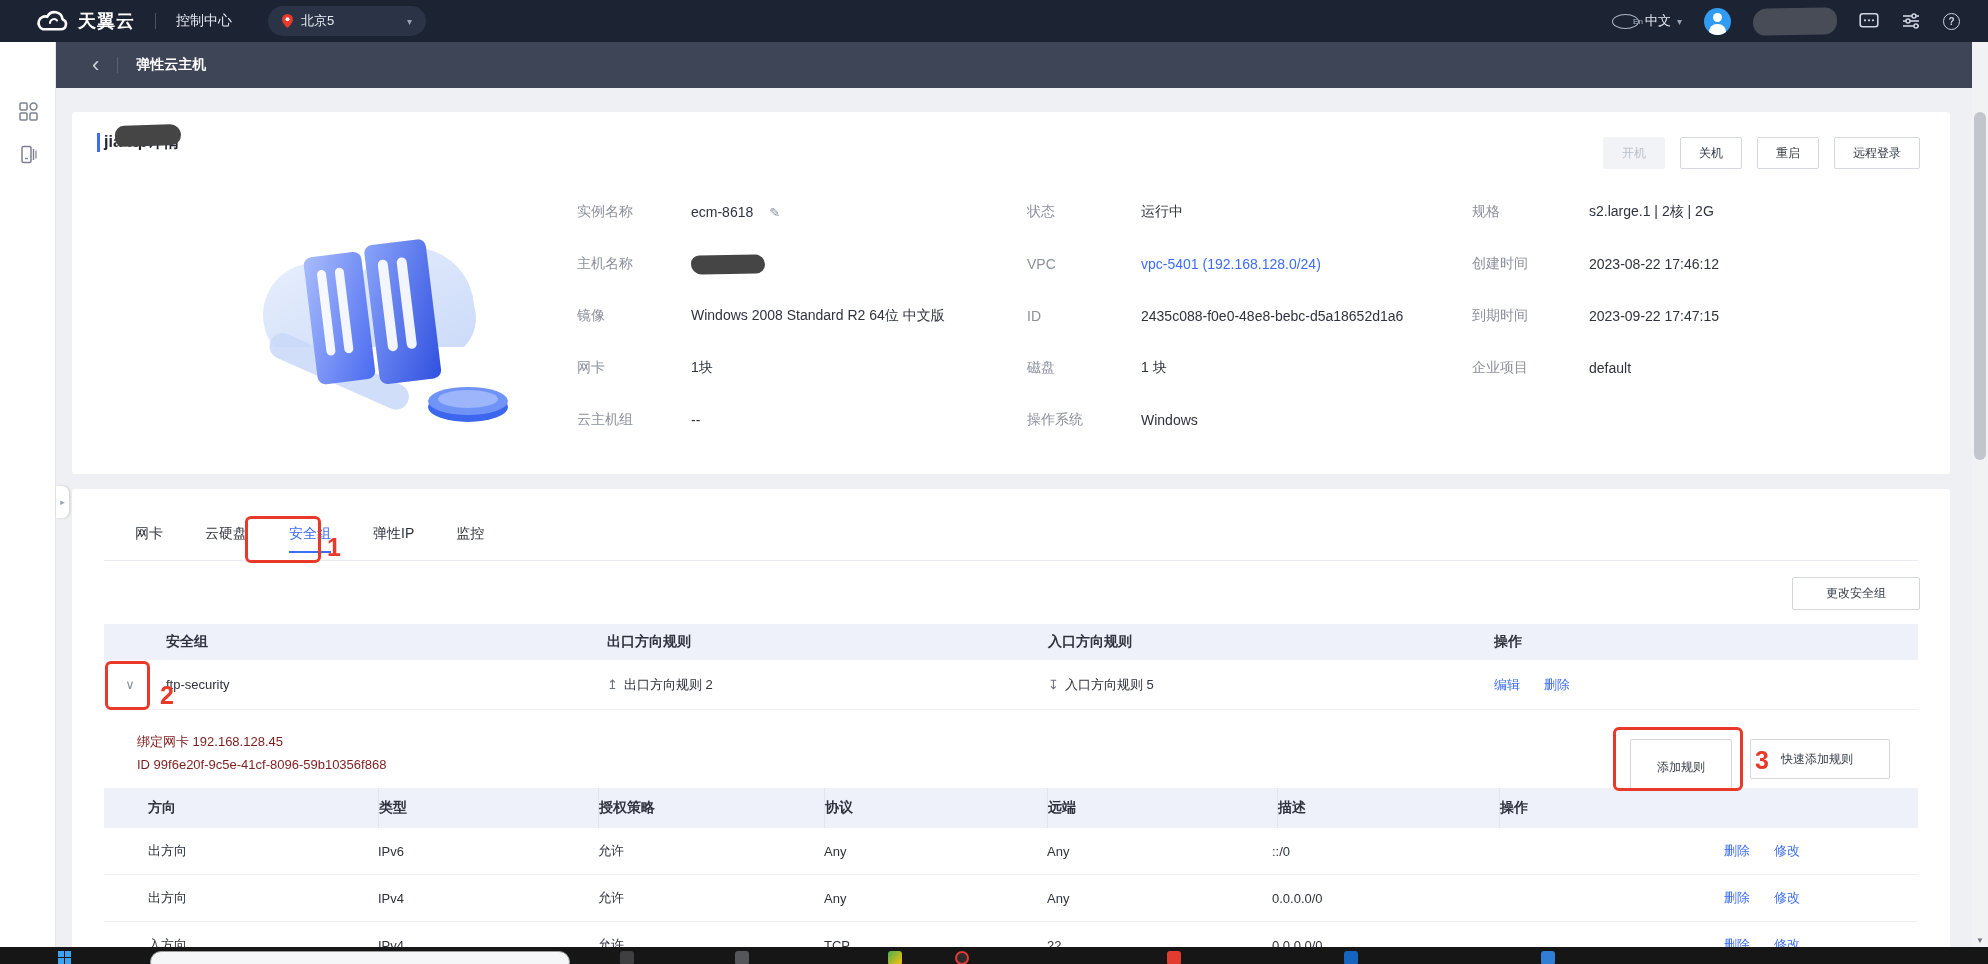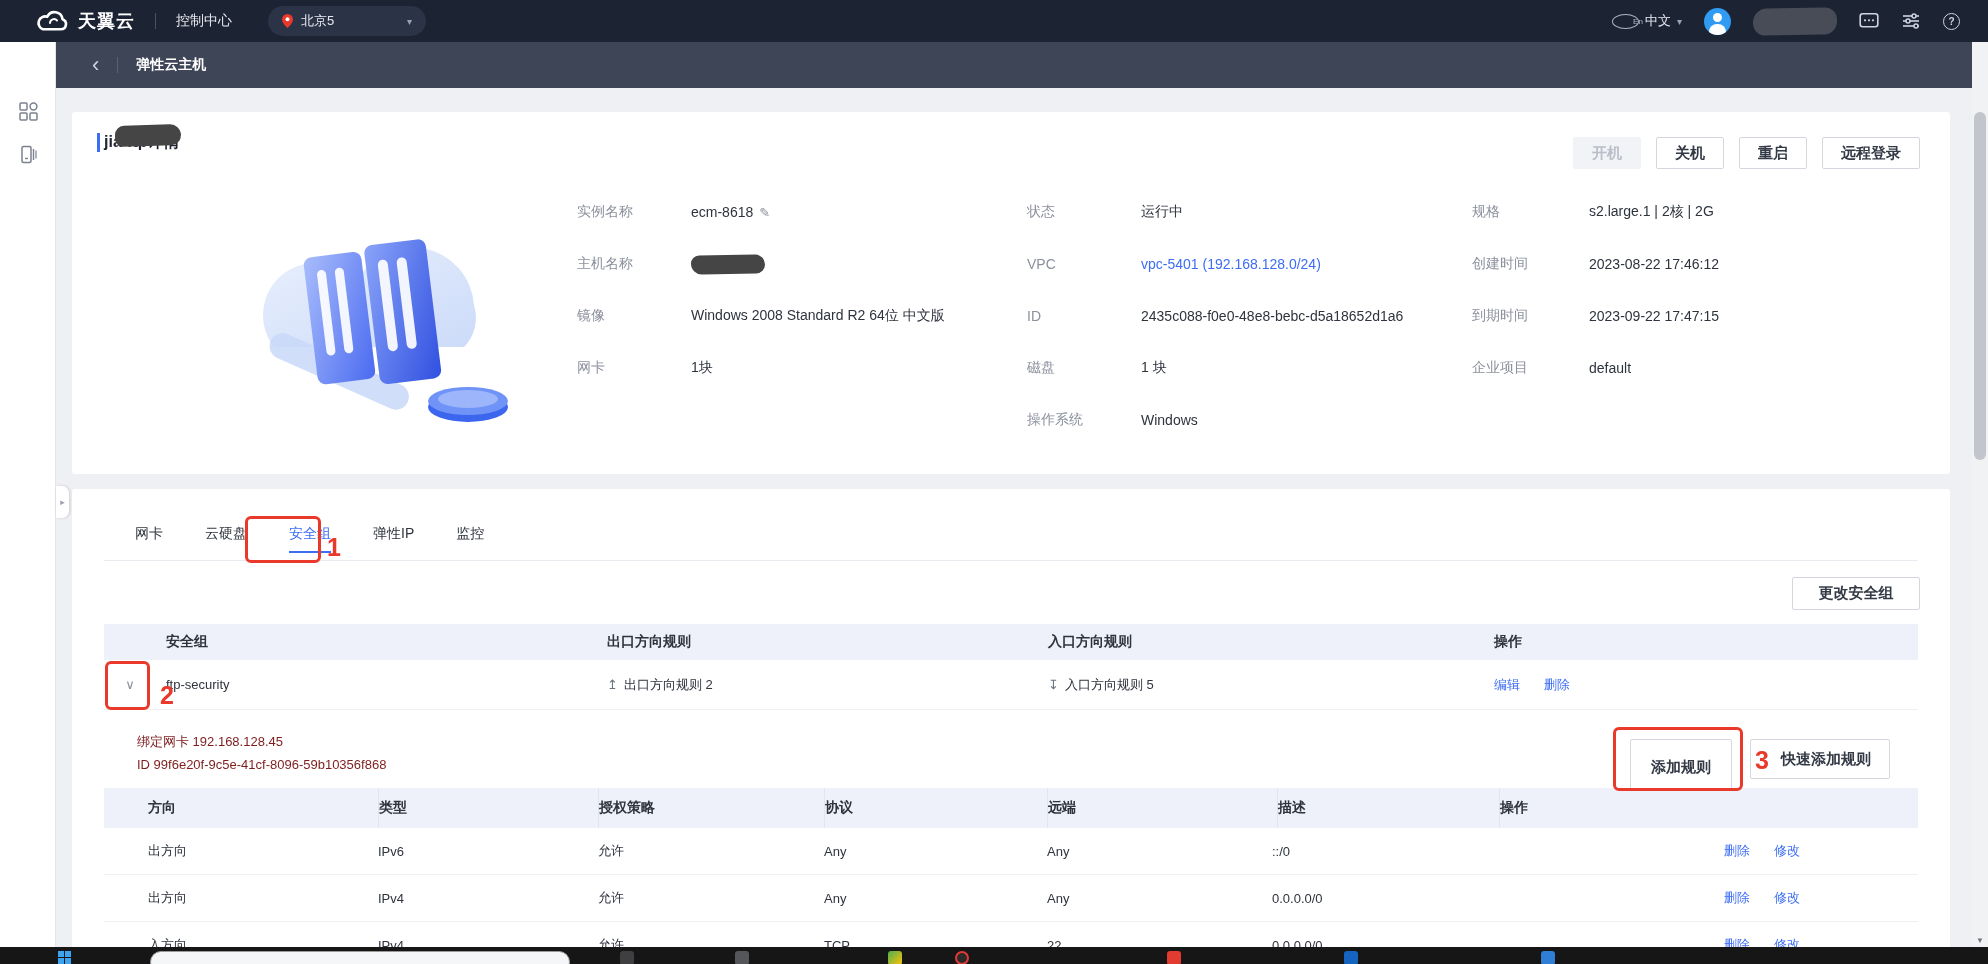--- a/index.html
+++ b/index.html
@@ -41,33 +41,33 @@
   
   .card{position:absolute;background:#fff;border-radius:3px;}
   .card-detail{left:72px;top:112px;width:1878px;height:362px;}
   .card-tabs{left:72px;top:489px;width:1878px;height:475px;overflow:hidden;}
 
   
   .detail-title{position:absolute;left:32px;top:20px;font-size:16px;font-weight:700;color:#1f2430;}
   .title-caret{position:absolute;left:-7px;top:1px;width:3px;height:19px;background:#3d6df5;}
   .title-redact{position:absolute;left:11px;top:-7px;width:66px;height:21px;background:#454545;border-radius:10px 12px 11px 9px;transform:rotate(-2deg);}
   .detail-actions{position:absolute;right:30px;top:25px;display:flex;gap:15px;}
-  .btn{height:32px;padding:0 18px;display:flex;align-items:center;justify-content:center;background:#fff;border:1px solid #d4d7de;border-radius:2px;font-size:15px;color:#333a45;cursor:pointer;white-space:nowrap;font-weight:bold;}
+  .btn{height:32px;padding:0 18px;display:flex;align-items:center;justify-content:center;background:#fff;border:1px solid #d4d7de;border-radius:2px;font-size:12px;color:#333a45;cursor:pointer;white-space:nowrap;}
   .btn-disabled{background:#f2f3f6;border:1px solid #f2f3f6;color:#b9bec8;cursor:default;}
 
   .illus{position:absolute;left:144px;top:97px;width:330px;height:240px;}
 
   .fcol{position:absolute;top:88px;}
   .fcol-1{left:505px;width:430px;}
   .fcol-2{left:955px;width:430px;}
   .fcol-3{left:1400px;width:450px;}
   .frow{display:flex;height:24px;margin-bottom:28px;align-items:center;}
   .flabel{flex:0 0 114px;color:#8b909c;font-size:14px;}
   .fcol-3 .flabel{flex:0 0 117px;}
-  .fvalue{color:#2e333d;font-size:14px;display:flex;align-items:center;gap:6px;}
+  .fvalue{color:#2e333d;font-size:14px;display:flex;align-items:center;gap:16px;}
   .fvalue .edit-ic{color:#8a8f9b;font-size:13px;cursor:pointer;}
   .fvalue.link{color:#3d6df5;cursor:pointer;}
   .host-redact{width:74px;height:19px;background:#454545;border-radius:9px 11px 10px 12px;transform:rotate(-1deg);}
 
   
   .tabs-row{position:absolute;left:63px;top:36px;display:flex;gap:42px;}
   .tab{font-size:14px;color:#2e333d;cursor:pointer;position:relative;padding-bottom:12px;}
   .tab.active{color:#3d6df5;}
   .tab.active::after{content:"";position:absolute;left:0;right:0;bottom:2px;height:2px;background:#3d6df5;}
   .tabs-divider{position:absolute;left:32px;right:32px;top:71px;height:1px;background:#e9ebf1;}
@@ -279,20 +279,24 @@
           </span>
         </div>
       <div class="frow">
           <span class="flabel">镜像</span>
         <span class="fvalue">Windows 2008 Standard R2 64位 中文版</span>
         </div>
       <div class="frow">
           <span class="flabel">网卡</span>
         <span class="fvalue">1块</span>
         </div>
+      <div class="frow">
+          <span class="flabel">云主机组</span>
+        <span class="fvalue">--</span>
+        </div>
     </div>
 
     <div class="fcol fcol-2">
       <div class="frow">
           <span class="flabel">状态</span>
         <span class="fvalue">运行中</span>
         </div>
       <div class="frow">
           <span class="flabel">VPC</span>
         <span class="fvalue link">vpc-5401 (192.168.128.0/24)</span>

